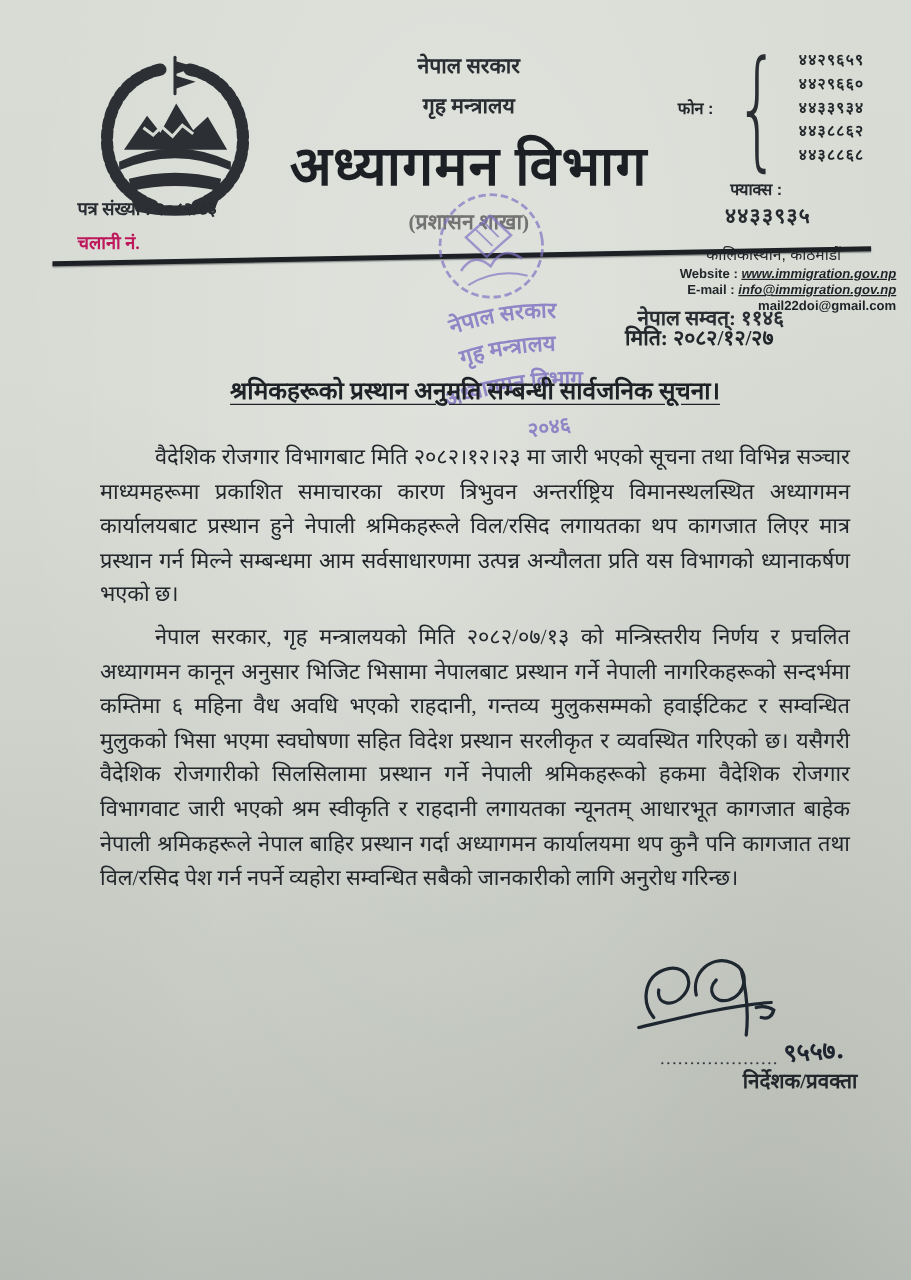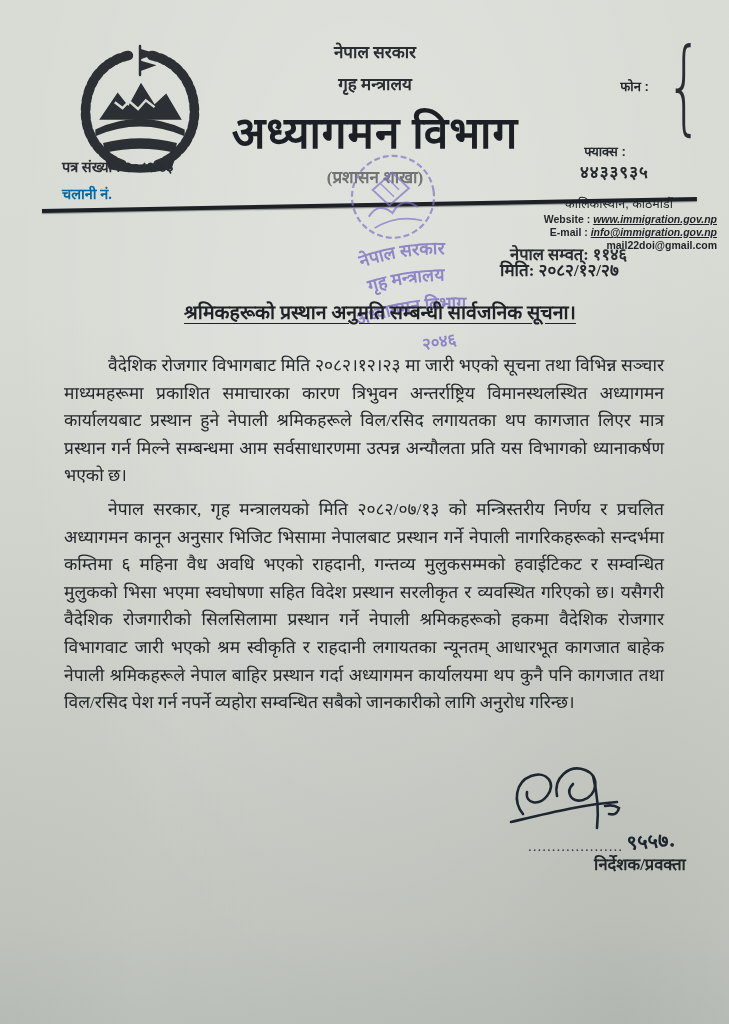--- a/index.html
+++ b/index.html
@@ -32,33 +32,33 @@
   .fax-num{font-size:17px;font-weight:bold;letter-spacing:1px;width:64px;}
   .addr{font-size:12.5px;font-weight:normal;text-align:center;margin-top:12px;color:#23272b;}
   .weblines{margin-top:1px;text-align:right;padding-left:4px;}
   .webrow{font-size:10.5px;line-height:13px;white-space:nowrap;}
   .webrow .lab{font-weight:bold;color:#23272b;}
   .webrow .val{font-style:italic;font-weight:bold;color:#1e2226;text-decoration:underline;}
   .webrow .val2{font-weight:bold;color:#1e2226;}
   .gmail{padding-left:46px;}
   
   .ref1{left:62px;top:156px;font-size:14.5px;font-weight:bold;color:#2a2e33;}
-  .ref2{left:62px;top:183px;font-size:14.5px;font-weight:bold;color:#0369a1;}
+  .ref2{left:62px;top:183px;font-size:14.5px;font-weight:bold;color:#be185d;}
   
   .rule{left:42px;top:209px;width:655px;height:4px;background:#1d2125;transform:rotate(-1.05deg);transform-origin:left center;box-shadow:0 1px 1px rgba(30,35,40,.45);}
   
   .date1{left:500px;top:214px;font-size:17px;font-weight:bold;color:#23272b;margin-top:44px;}
   .date2{left:510px;top:242px;font-size:16.5px;font-weight:bold;color:#2a2e33;}
   
   .stamp{left:295px;top:146px;width:215px;height:215px;transform:rotate(-9deg);opacity:.82;pointer-events:none;}
   
   .title{left:0;top:298px;width:760px;text-align:center;font-size:19.5px;font-weight:bold;color:#1e2226;}
   .title span{text-decoration:underline;text-underline-offset:4px;}
   
-  .body-text{left:64px;top:352px;width:600px;font-size:17.4px;line-height:27.6px;color:#23272b;text-align:justify;}
+  .body-text{left:80px;top:352px;width:600px;font-size:17.4px;line-height:27.6px;color:#23272b;text-align:justify;}
   .body-text p{margin:0 0 6px 0;text-indent:44px;}
   
   .sig-svg{left:505px;top:762px;width:180px;height:78px;}
   .sig-line{left:528px;top:830px;width:160px;font-size:15px;color:#2a2e33;white-space:nowrap;}
   .sig-dots{letter-spacing:1px;color:#3a3e44;}
   .sig-num{font-size:20px;font-weight:bold;color:#1d242e;display:inline-block;transform:rotate(-4deg) translateY(-3px);font-family:"DejaVu Serif",serif;}
   .sig-title{left:560px;top:852px;width:160px;text-align:center;font-size:16.5px;font-weight:bold;color:#23272b;}
 </style>
 </head>
 <body>
@@ -82,20 +82,27 @@
   <div class="hdr-govt">नेपाल सरकार</div>
   <div class="hdr-min">गृह मन्त्रालय</div>
   <div class="hdr-dept">अध्यागमन विभाग</div>
   <div class="hdr-branch">(प्रशासन शाखा)</div>
 </div>
 
 <div class="abs contact">
   <div class="phone-row">
     <span class="phone-label">फोन :</span>
     <span class="brace">{</span>
+    <ul class="phone-list">
+      <li>४४२९६५९</li>
+      <li>४४२९६६०</li>
+      <li>४४३३९३४</li>
+      <li>४४३८८६२</li>
+      <li>४४३८८६८</li>
+    </ul>
   </div>
   <div class="fax-row">
     <span class="fax-label">फ्याक्स :</span>
     <span class="fax-num">४४३३९३५</span>
   </div>
   <div class="addr">कालिकास्थान, काठमाडौं</div>
   <div class="weblines">
     <div class="webrow">
       <span class="lab">Website :</span>
       <span class="val">www.immigration.gov.np</span>

